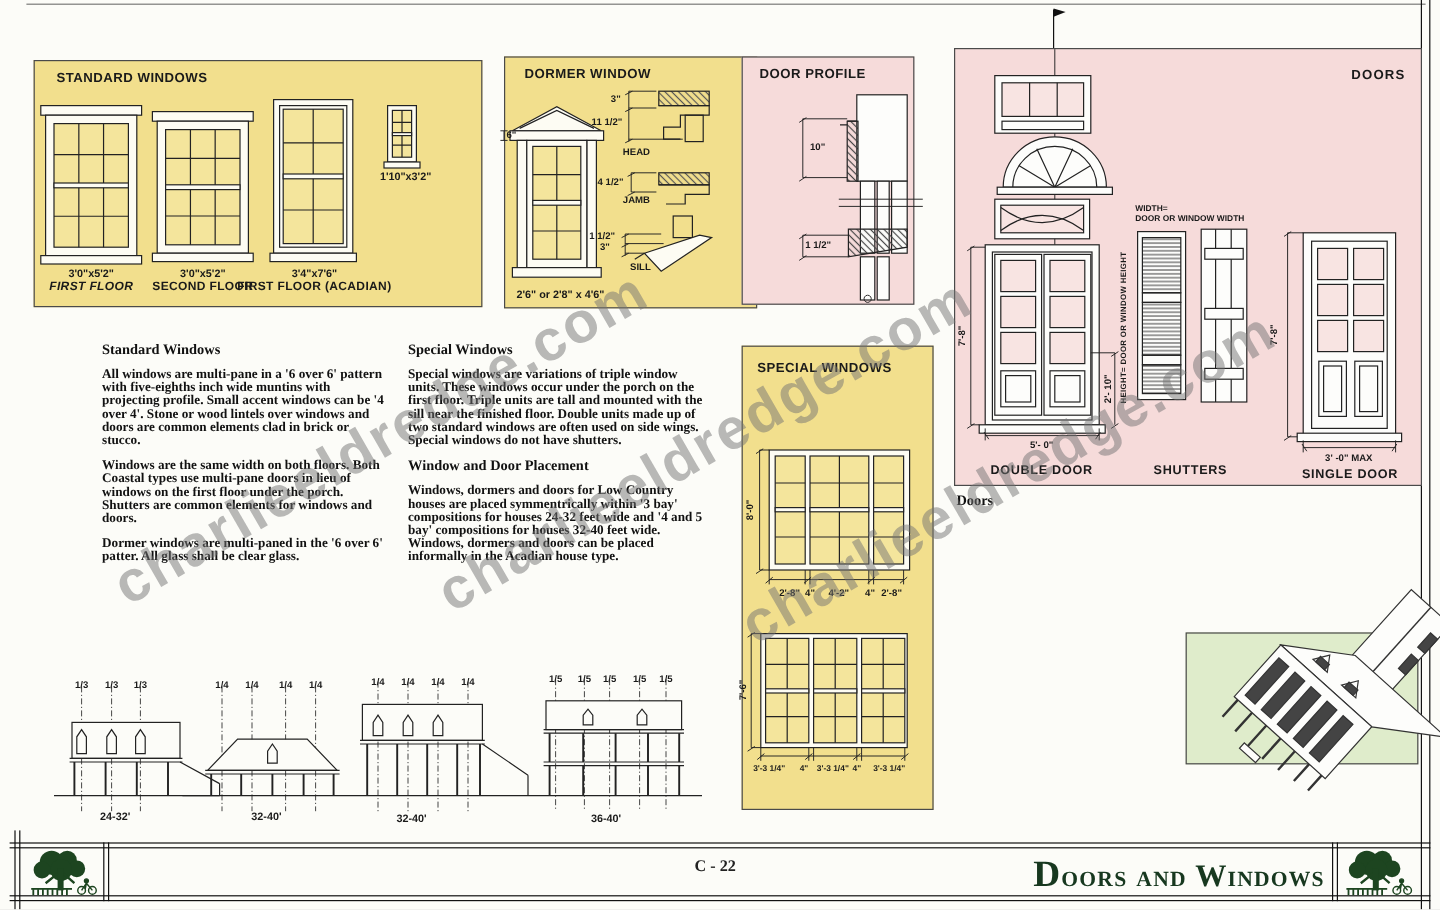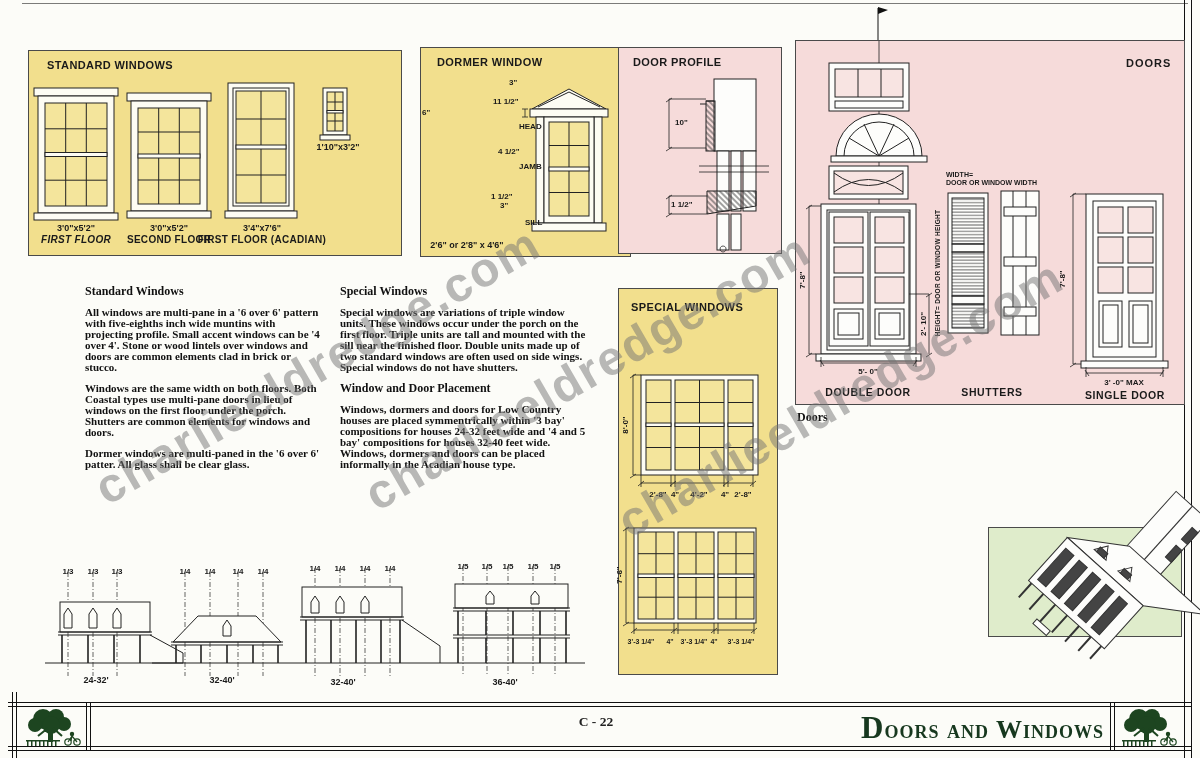--- a/index.html
+++ b/index.html
@@ -80,21 +80,21 @@
     </svg>
     <div class="cap" style="left:47px;top:172px;">3'0"x5'2"</div>
     <div class="cap2" style="left:47px;top:183px;font-style:italic;">FIRST  FLOOR</div>
     <div class="cap" style="left:140px;top:172px;">3'0"x5'2"</div>
     <div class="cap2" style="left:140px;top:183px;">SECOND FLOOR</div>
     <div class="cap" style="left:233px;top:172px;">3'4"x7'6"</div>
     <div class="cap2" style="left:233px;top:183px;">FIRST  FLOOR (ACADIAN)</div>
     <div class="cap" style="left:309px;top:91px;">1'10"x3'2"</div>
   </div>
 
-  <div class="panel yellow" style="left:420px;top:47px;width:211px;height:210px;text-align:center;">
+  <div class="panel yellow" style="left:420px;top:47px;width:211px;height:210px;">
     <div class="ptitle" style="left:16px;top:8px;">DORMER WINDOW</div>
     <svg width="182" height="210" viewBox="0 0 182 210">
       <g stroke="#222" stroke-width="1" fill="none">
 
         <polygon points="6,61 43,41 80,61" fill="#fdfcf3"></polygon>
         <polyline points="12,59 43,44 74,59"></polyline>
         <rect x="4" y="61" width="78" height="8" fill="#fdfcf3"></rect>
         <rect x="10" y="69" width="8" height="106" fill="#fdfcf3"></rect>
         <rect x="68" y="69" width="8" height="106" fill="#fdfcf3"></rect>
         <rect x="18" y="69" width="50" height="106" fill="#fdfcf3"></rect>
@@ -133,21 +133,21 @@
     <div class="dim" style="left:72px;top:49px;">11 1/2"</div>
     <div class="dim" style="left:98px;top:74px;">HEAD</div>
     <div class="dim" style="left:77px;top:99px;">4 1/2"</div>
     <div class="dim" style="left:98px;top:114px;">JAMB</div>
     <div class="dim" style="left:70px;top:144px;">1 1/2"</div>
     <div class="dim" style="left:79px;top:153px;">3"</div>
     <div class="dim" style="left:104px;top:170px;">SILL</div>
     <div class="cap" style="left:46px;top:192px;">2'6" or 2'8" x 4'6"</div>
   </div>
 
-  <div class="panel pink" style="left:618px;top:47px;width:164px;height:207px;">
+  <div class="panel pink" style="left:618px;top:47px;width:144px;height:207px;">
     <div class="ptitle" style="left:14px;top:8px;">DOOR PROFILE</div>
     <svg width="160" height="207" viewBox="0 0 160 207">
       <g stroke="#222" stroke-width="1" fill="none">
         <rect x="95" y="31" width="42" height="72" fill="#fdfdfb"></rect>
         <rect x="87" y="53" width="9" height="50" fill="url(#hatchB)"></rect>
         <path d="M87,53 H95 M87,56 h-6"></path>
         <rect x="98" y="103" width="12" height="60" fill="#fdfdfb"></rect>
         <rect x="112" y="103" width="10" height="60" fill="#fdfdfb"></rect>
         <rect x="124" y="103" width="13" height="60" fill="#fdfdfb"></rect>
         <path d="M80,118 H150 M80,124 H150" stroke-width=".8"></path>

